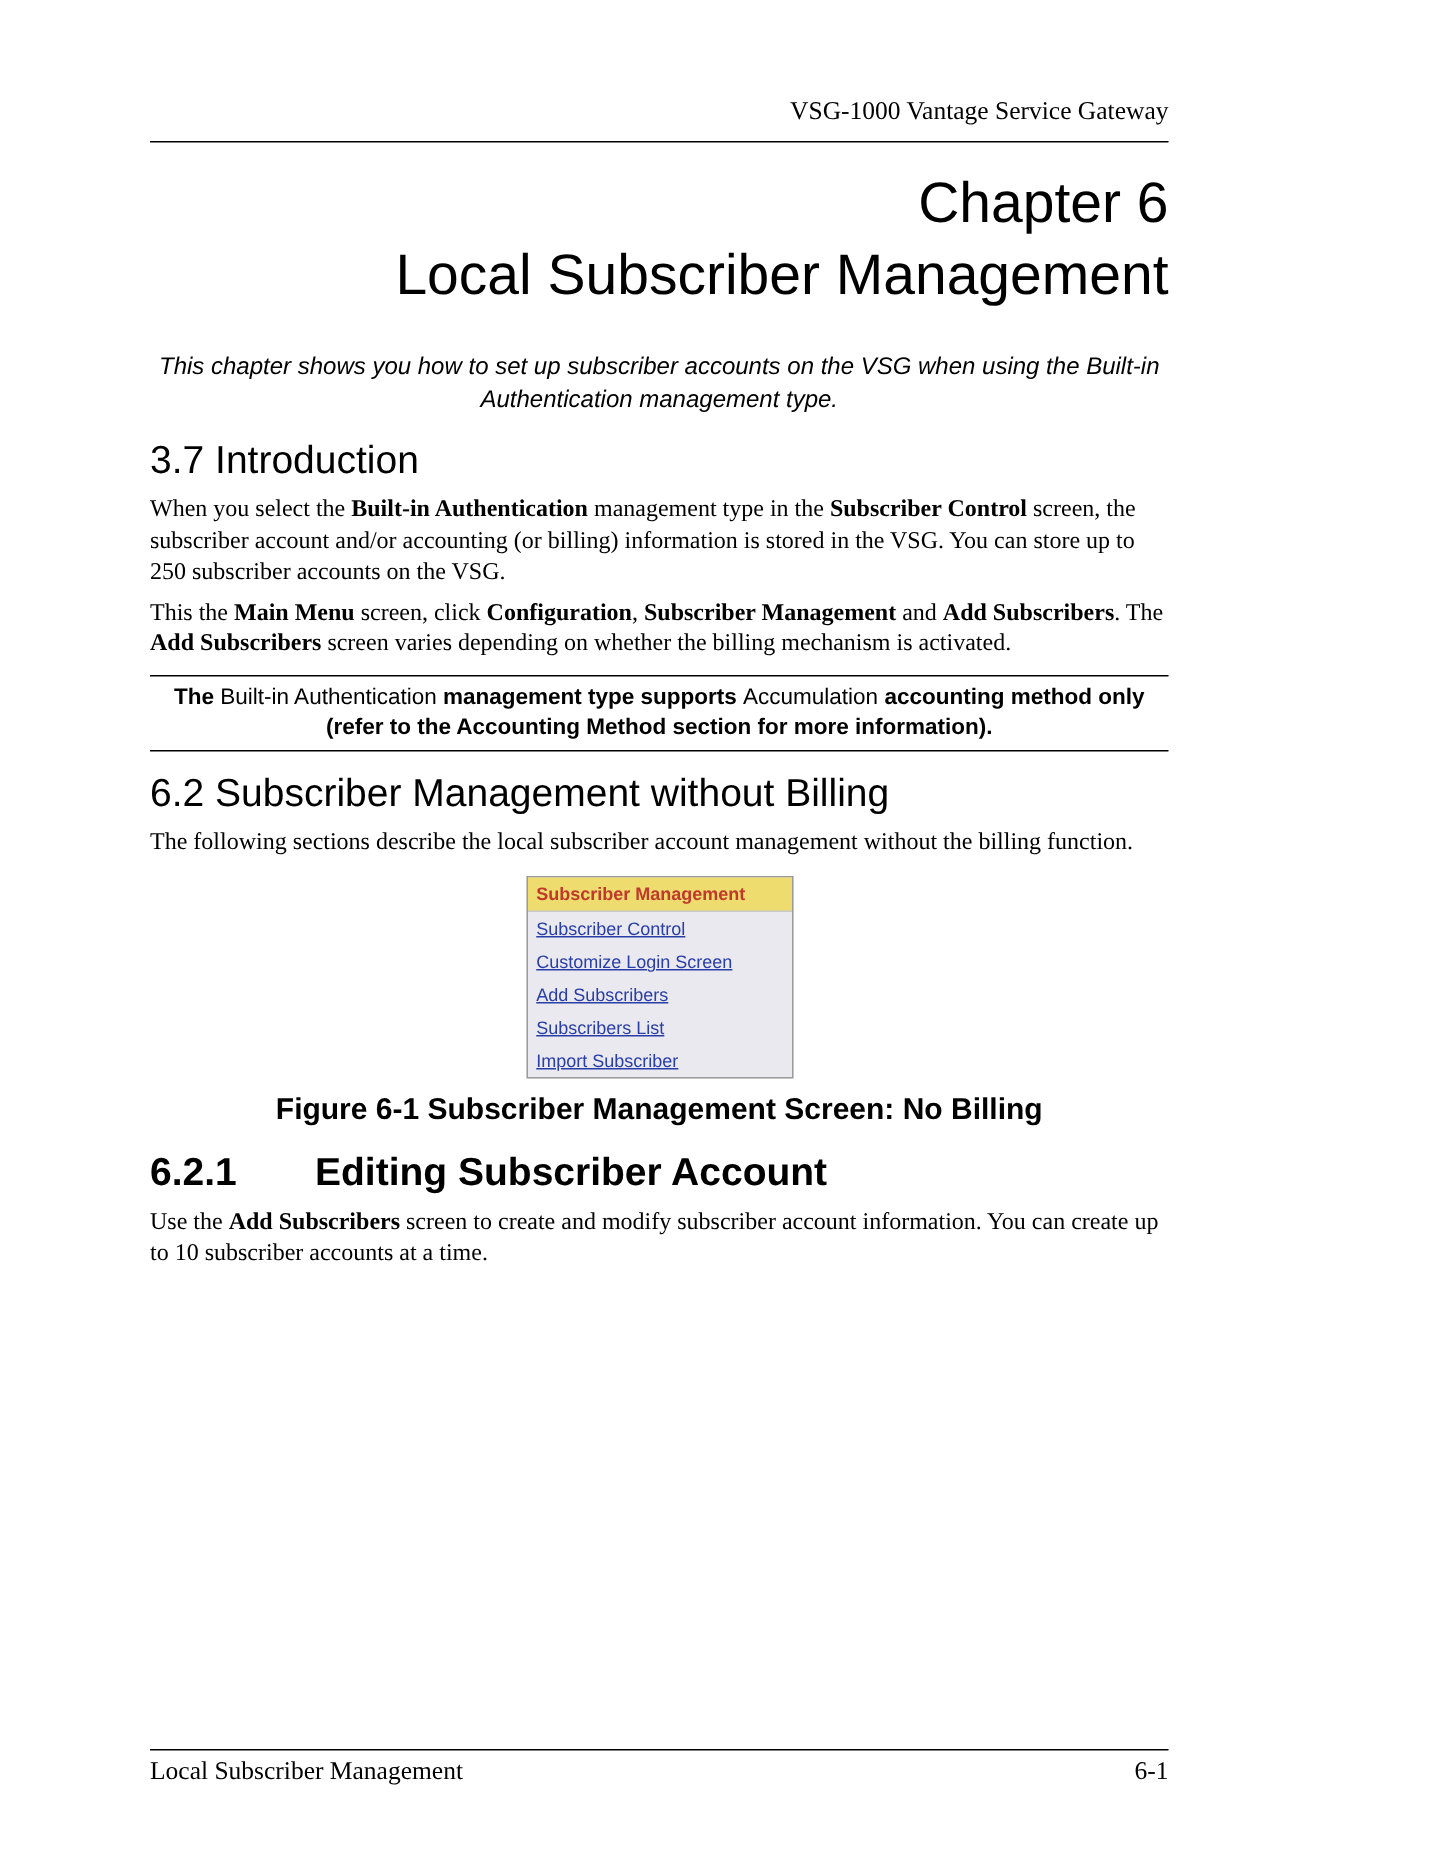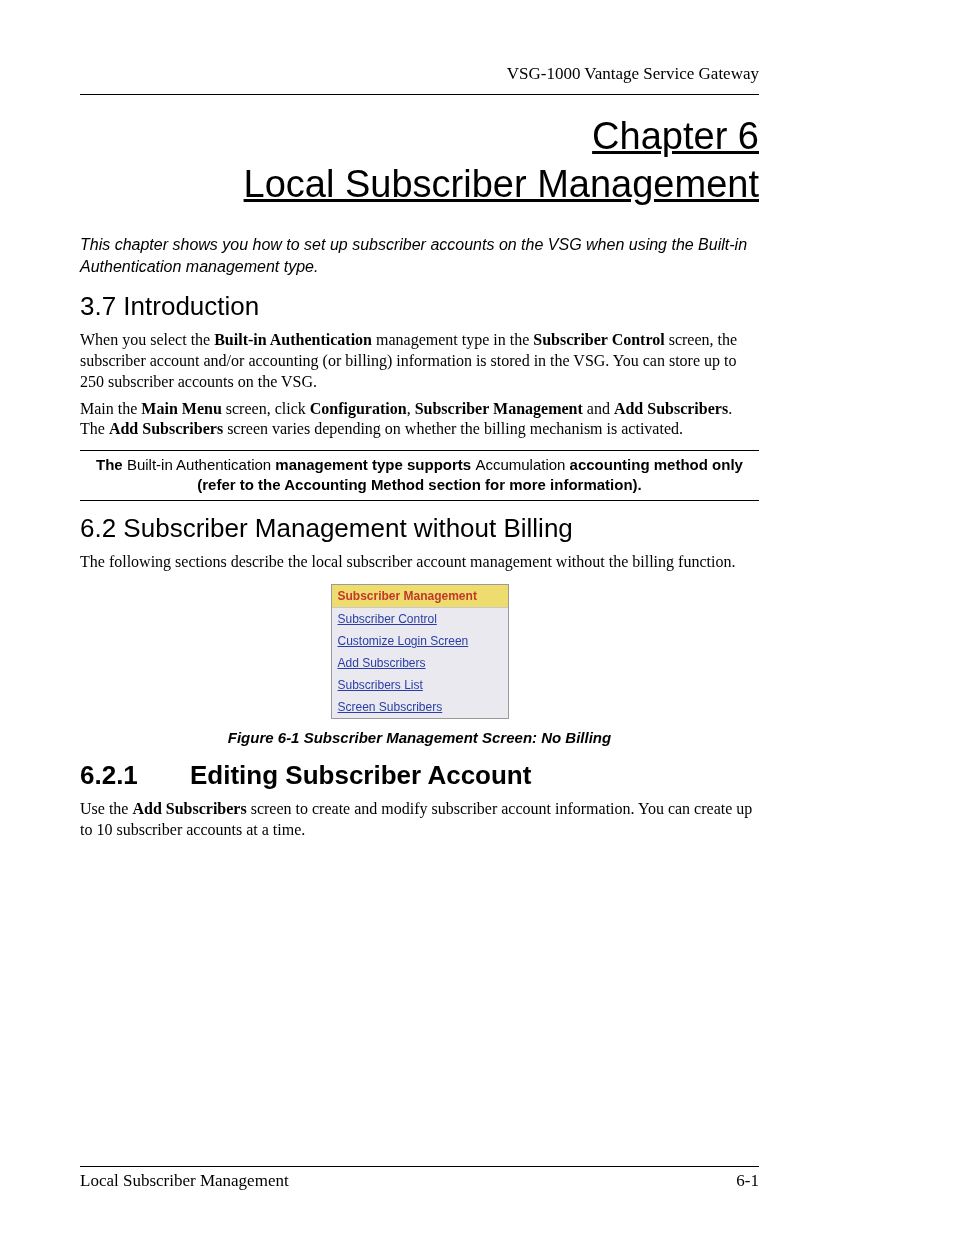--- a/index.html
+++ b/index.html
@@ -8,46 +8,46 @@
     padding: 0;
     background: #fff;
     font-family: "Times New Roman", Times, serif;
     color: #000;
   }
   .page {
     width: 839px;
     height: 1235px;
     padding: 64px 80px 40px 80px;
     position: relative;
+    margin-left: 20px;
   }
   .header-line {
     border-bottom: 1.5px solid #000;
     margin-top: 6px;
   }
   .header-text {
     text-align: right;
     font-size: 17px;
     padding-bottom: 4px;
   }
   .chapter-block {
     text-align: right;
     margin-top: 18px;
     margin-bottom: 18px;
   }
   .chapter-block .ch-line1,
   .chapter-block .ch-line2 {
     font-family: Arial, Helvetica, sans-serif;
     font-size: 38px;
-    text-decoration: underline;
     line-height: 1.25;
   }
   .intro-italic {
     font-family: Arial, Helvetica, sans-serif;
     font-style: italic;
-    text-align: left;
+    text-align: center;
     font-size: 16px;
     margin: 26px 0 14px 0;
     line-height: 1.35;
   }
   h2.section {
     font-family: Arial, Helvetica, sans-serif;
     font-weight: normal;
     font-size: 26px;
     margin: 12px 0 8px 0;
   }
@@ -102,24 +102,23 @@
   .menu-shot .menu-item {
     color: #2a3ea8;
     text-decoration: underline;
     padding: 4px 6px;
     font-size: 12px;
     cursor: pointer;
   }
   .figure-caption {
     font-family: Arial, Helvetica, sans-serif;
     font-weight: bold;
-    font-size: 15px;
+    font-size: 20px;
     text-align: center;
     margin: 10px 0 8px 0;
-    font-style: italic;
   }
   .footer {
     position: absolute;
     left: 80px;
     right: 80px;
     bottom: 44px;
   }
   .footer-line {
     border-top: 1.5px solid #000;
     padding-top: 4px;
@@ -144,38 +143,38 @@
 
   <p class="intro-italic">This chapter shows you how to set up subscriber accounts on the VSG when using the Built-in Authentication management type.</p>
 
   <h2 class="section">3.7  Introduction</h2>
 
   <p class="body">
     <span>When you select the </span><span class="b">Built-in Authentication</span><span> management type in the </span><span class="b">Subscriber Control</span><span> screen, the subscriber account and/or accounting (or billing) information is stored in the VSG. You can store up to 250 subscriber accounts on the VSG.</span>
   </p>
 
   <p class="body">
-    <span>Main the </span><span class="b">Main Menu</span><span> screen, click </span><span class="b">Configuration</span><span>, </span><span class="b">Subscriber Management</span><span> and </span><span class="b">Add Subscribers</span><span>. The </span><span class="b">Add Subscribers</span><span> screen varies depending on whether the billing mechanism is activated.</span>
+    <span>This the </span><span class="b">Main Menu</span><span> screen, click </span><span class="b">Configuration</span><span>, </span><span class="b">Subscriber Management</span><span> and </span><span class="b">Add Subscribers</span><span>. The </span><span class="b">Add Subscribers</span><span> screen varies depending on whether the billing mechanism is activated.</span>
   </p>
 
   <div class="note-box">
     <span class="b">The </span><span>Built-in Authentication </span><span class="b">management type supports </span><span>Accumulation </span><span class="b">accounting method only (refer to the </span><span class="bi">Accounting Method</span><span class="b"> section for more information).</span>
   </div>
 
   <h2 class="section">6.2  Subscriber Management without Billing</h2>
   <p class="body">The following sections describe the local subscriber account management without the billing function.</p>
 
   <div class="figure-wrap">
     <div class="menu-shot">
       <div class="menu-header">Subscriber Management</div>
       <div class="menu-item">Subscriber Control</div>
       <div class="menu-item">Customize Login Screen</div>
       <div class="menu-item">Add Subscribers</div>
       <div class="menu-item">Subscribers List</div>
-      <div class="menu-item">Screen Subscribers</div>
+      <div class="menu-item">Import Subscriber</div>
     </div>
   </div>
 
   <div class="figure-caption">Figure 6-1 Subscriber Management Screen: No Billing</div>
 
   <h3 class="subsection">
     <span class="num">6.2.1</span><span>Editing Subscriber Account</span>
   </h3>
 
   <p class="body">

